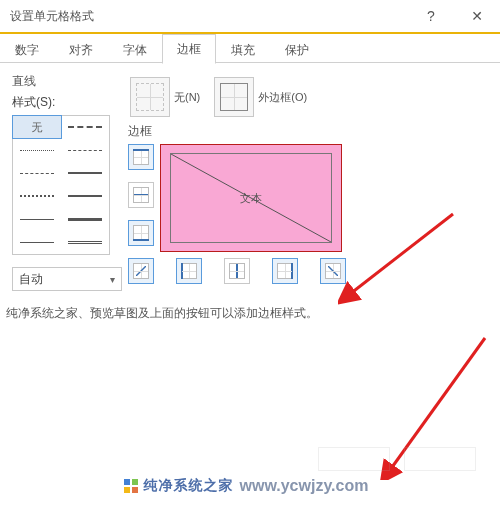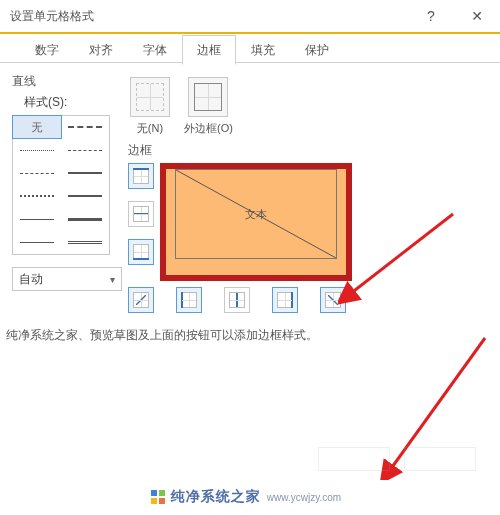--- a/index.html
+++ b/index.html
@@ -1,21 +1,21 @@
 <!DOCTYPE html>
 <html><head>
 <meta charset="utf-8">
 <style>
   html,body{margin:0;padding:0;font-family:"Microsoft YaHei","SimSun",sans-serif;font-size:12px;color:#444;background:#fff}
   .window{width:500px;height:515px;position:relative;background:#fff;overflow:hidden}
   .titlebar{height:32px;display:flex;align-items:center;padding:0 0 0 10px;border-bottom:2px solid #eab308}
   .titlebar .title{flex:1;color:#555}
   .titlebar .winbtns{display:flex}
   .titlebar .winbtn{width:46px;height:32px;display:flex;align-items:center;justify-content:center;color:#555;font-size:14px}
-  .tabs{display:flex;border-bottom:1px solid #d0d0d0;padding-left:20px;height:28px;align-items:flex-start}
+  .tabs{display:flex;border-bottom:1px solid #d0d0d0;padding-left:0;height:28px;align-items:center}
   .tab{padding:6px 14px 5px;border:1px solid transparent;border-bottom:none;color:#555;position:relative;top:1px}
   .tab.active{border-color:#d0d0d0;background:#fff;border-bottom:1px solid #fff}
   .body{display:flex;padding:8px 12px 0 12px}
   .col-left{width:100px;flex:0 0 100px}
   .col-right{flex:1;padding-left:16px}
   .group-title{margin:2px 0 4px;color:#555}
   .style-box{border:1px solid #c8c8c8;width:96px;height:138px;display:flex;flex-wrap:wrap;background:#fff}
   .style-cell{width:48px;height:22px;display:flex;align-items:center;justify-content:center;position:relative;box-sizing:border-box}
   .style-cell.sel{background:#dce8f5;outline:1px solid #5a9bdc}
   .swatch-line{width:34px;height:0}
@@ -25,21 +25,21 @@
   .dash1{border-top:1px dashed #555}
   .dash2{border-top:2px dashed #555}
   .solid1{border-top:1px solid #555}
   .solid2{border-top:2px solid #555}
   .solid3{border-top:3px solid #555}
   .dbl{border-top:3px double #555}
   .color-row{margin-top:10px}
   .color-select{margin-top:12px;width:96px;height:22px;border:1px solid #c8c8c8;display:flex;align-items:center;padding:0 6px;justify-content:space-between;background:#fff}
   .chev{font-size:10px;color:#666}
   .preset-row{display:flex;gap:14px;margin:6px 0 6px 2px}
-  .preset{display:flex;flex-direction:column;align-items:center;gap:4px}
+  .preset{display:flex;flex-direction:row;align-items:center;gap:4px}
   .preset-icon{width:38px;height:38px;border:1px solid #c8c8c8;display:flex;align-items:center;justify-content:center;background:#f6f6f6}
   .mini-grid{width:26px;height:26px;position:relative}
   .mini-grid::before,.mini-grid::after{content:"";position:absolute;background:#d8d8d8}
   .mini-grid::before{left:50%;top:0;bottom:0;width:1px}
   .mini-grid::after{top:50%;left:0;right:0;height:1px}
   .mini-none .mini-grid{border:1px dashed #c4c4c4}
   .mini-out .mini-grid{border:1px solid #888}
   .mini-in .mini-grid{border:1px solid #c4c4c4}
   .mini-in .mini-grid::before,.mini-in .mini-grid::after{background:#888}
   .preset-label{font-size:11px;color:#555}
@@ -53,30 +53,30 @@
   .sq::before{left:50%;top:0;bottom:0;width:1px}
   .sq::after{top:50%;left:0;right:0;height:1px}
   .sq .hl{position:absolute;background:#3a6fb0}
   .hl-top{top:-1px;left:-1px;right:-1px;height:2px}
   .hl-bottom{bottom:-1px;left:-1px;right:-1px;height:2px}
   .hl-left{left:-1px;top:-1px;bottom:-1px;width:2px}
   .hl-right{right:-1px;top:-1px;bottom:-1px;width:2px}
   .hl-mid-h{top:50%;left:0;right:0;height:2px;margin-top:-1px}
   .hl-mid-v{left:50%;top:0;bottom:0;width:2px;margin-left:-1px}
   .diag-svg{position:absolute;inset:2px}
-  .preview-box{border:6px solid #b91c1c;width:180px;height:106px;display:flex;justify-content:center;background:#fdba74;position:relative}
+  .preview-box{border:1px solid #b91c1c;width:180px;height:106px;display:flex;align-items:center;justify-content:center;background:#f9a8d4;position:relative}
   .preview-inner{position:relative;border:1px solid #777;width:160px;height:88px;display:flex;align-items:center;justify-content:center}
   .preview-inner .diag{position:absolute;inset:0}
   .preview-inner .label{position:relative;z-index:2;font-size:11px;color:#555}
   .bottom-row{display:flex;gap:22px;margin-top:6px;margin-left:0}
   .help-text{padding:14px 4px 0 6px;color:#555;clear:both}
   .arrow{position:absolute;pointer-events:none}
   .arrow svg{display:block}
-  .watermark{position:absolute;left:0;right:8px;bottom:0;display:flex;align-items:center;justify-content:center;gap:6px;padding:3px 0 9px;font-size:14px;letter-spacing:1px;color:#3a5fa0;font-weight:600;z-index:5;opacity:.9}
-  .wm-url{font-size:10px;color:#7b8aa5;font-weight:400;letter-spacing:0}
+  .watermark{position:absolute;left:0;right:8px;bottom:0;display:flex;align-items:center;justify-content:center;gap:6px;padding:3px 0 20px;font-size:14px;letter-spacing:1px;color:#3a5fa0;font-weight:600;z-index:5;opacity:.9}
+  .wm-url{font-size:16px;color:#7b8aa5;font-weight:700;letter-spacing:0}
   .watermark .wm-icon{display:inline-block;width:14px;height:14px}
   .faded{position:absolute;right:24px;bottom:44px;display:flex;gap:14px;opacity:.18}
   .faded .ghost-btn{width:70px;height:22px;border:1px solid #aaa}
 </style>
 </head>
 <body>
 
 <div class="window">
 
   <div class="titlebar">
@@ -93,21 +93,21 @@
     <div class="tab">字体</div>
     <div class="tab active">边框</div>
     <div class="tab">填充</div>
     <div class="tab">保护</div>
   </div>
 
   <div class="body">
 
     <div class="col-left">
       <div class="group-title">直线</div>
-      <div style="margin:4px 12px 4px">样式(S):</div>
+      <div style="margin:4px 0 4px">样式(S):</div>
       <div class="style-box">
         <div class="style-cell sel">
             <span class="none-text">无</span>
           </div>
         <div class="style-cell">
             <div class="swatch-line dash2"></div>
           </div>
         <div class="style-cell">
             <div class="swatch-line dot1"></div>
           </div>

